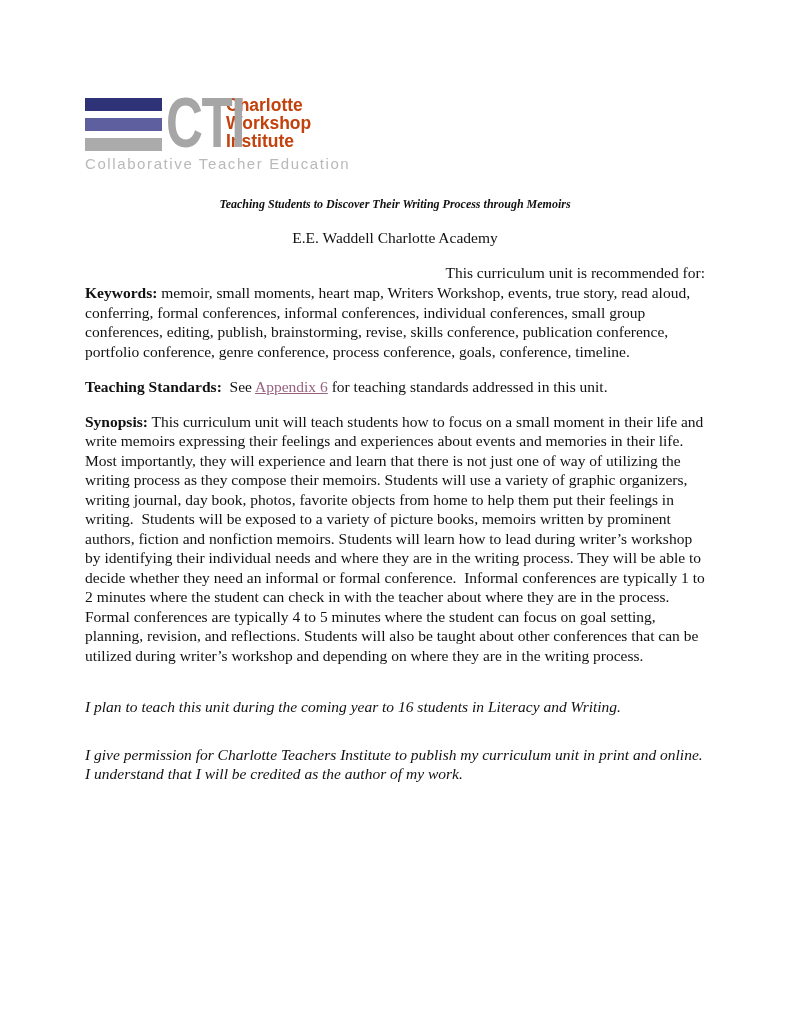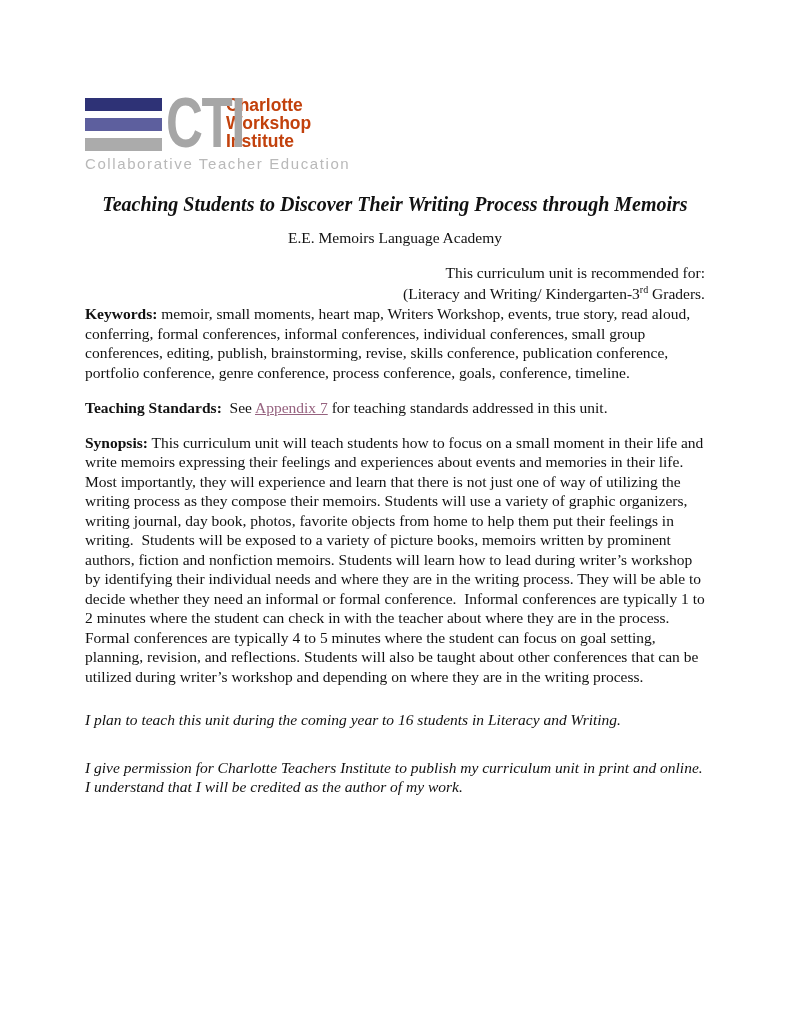--- a/index.html
+++ b/index.html
@@ -51,21 +51,21 @@
     color:#b9b9b9;
     margin-top:4px;
     white-space:nowrap;
   }
   
   .title{
     margin-top:22px;
     text-align:center;
     font-weight:bold;
     font-style:italic;
-    font-size:20px;
+    font-size:12px;
     line-height:21px;
   }
   .center-block{
     text-align:center;
     font-size:15.5px;
     line-height:21px;
     margin-top:12px;
   }
   .para{
     font-size:15.5px;
@@ -107,31 +107,30 @@
           <div>Workshop</div>
           <div>Institute</div>
         </div>
     </div>
     <div class="logo-tagline">Collaborative Teacher Education</div>
   </div>
 
   <div class="title">Teaching Students to Discover Their Writing Process through Memoirs</div>
 
   <div class="center-block">
-      <div>E.E. Memoirs Language Academy</div>
+      <div>E.E. Waddell Charlotte Academy</div>
     </div>
 
   <div class="center-block" style="margin-top:14px;text-align:right;">
       <div>This curriculum unit is recommended for:</div>
-      <div><span>(Literacy and Writing/ Kindergarten-3</span><sup>rd</sup><span> Graders.</span></div>
     </div>
 
   <p class="para"><b>Keywords:</b><span> memoir, small moments, heart map, Writers Workshop, events, true story, read aloud, conferring, formal conferences, informal conferences, individual conferences, small group conferences, editing, publish, brainstorming, revise, skills conference, publication conference, portfolio conference, genre conference, process conference, goals, conference, timeline.</span></p>
 
-  <p class="para"><b>Teaching Standards:</b><span>  See </span><a class="doc-link">Appendix 7</a><span> for teaching standards addressed in this unit.</span></p>
+  <p class="para"><b>Teaching Standards:</b><span>  See </span><a class="doc-link">Appendix 6</a><span> for teaching standards addressed in this unit.</span></p>
 
   <p class="para"><b>Synopsis:</b><span> This curriculum unit will teach students how to focus on a small moment in their life and write memoirs expressing their feelings and experiences about events and memories in their life.  Most importantly, they will experience and learn that there is not just one of way of utilizing the writing process as they compose their memoirs. Students will use a variety of graphic organizers, writing journal, day book, photos, favorite objects from home to help them put their feelings in writing.  Students will be exposed to a variety of picture books, memoirs written by prominent authors, fiction and nonfiction memoirs. Students will learn how to lead during writer’s workshop by identifying their individual needs and where they are in the writing process. They will be able to decide whether they need an informal or formal conference.  Informal conferences are typically 1 to 2 minutes where the student can check in with the teacher about where they are in the process. Formal conferences are typically 4 to 5 minutes where the student can focus on goal setting, planning, revision, and reflections. Students will also be taught about other conferences that can be utilized during writer’s workshop and depending on where they are in the writing process.</span></p>
 
-  <p class="italic-para" style="margin-top:24px;">I plan to teach this unit during the coming year to 16 students in Literacy and Writing.</p>
+  <p class="italic-para" style="margin-top:32px;">I plan to teach this unit during the coming year to 16 students in Literacy and Writing.</p>
 
   <p class="italic-para">I give permission for Charlotte Teachers Institute to publish my curriculum unit in print and online. I understand that I will be credited as the author of my work.</p>
 
 </div>
 
 </body></html>

